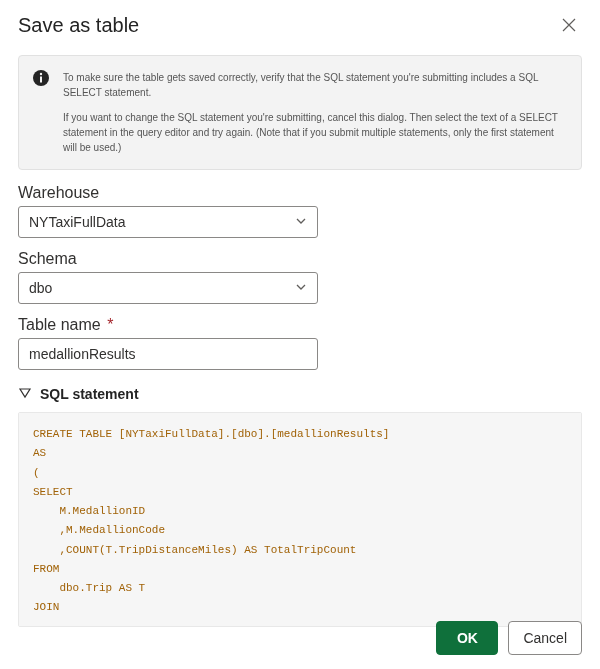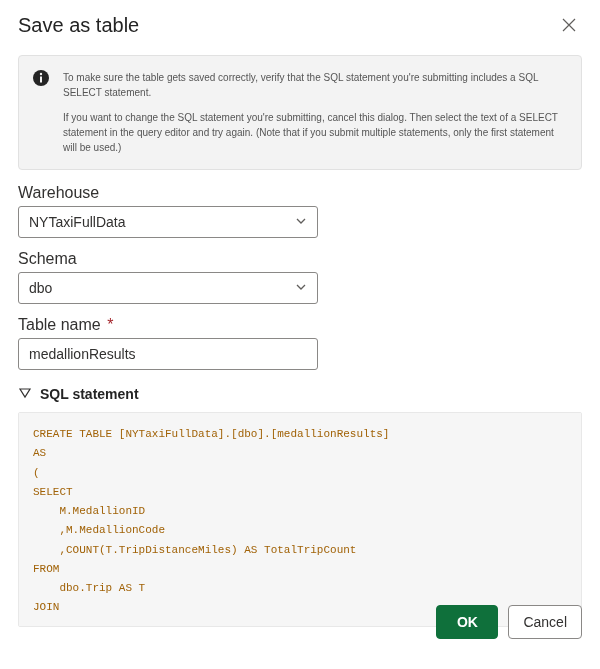--- a/index.html
+++ b/index.html
@@ -110,21 +110,21 @@
     line-height: 1.75;
     height: 215px;
     overflow-y: auto;
     overflow-x: hidden;
     position: relative;
   }
   .code-block::-webkit-scrollbar { width: 8px; }
   .code-block::-webkit-scrollbar-thumb { background: #c1c1c1; border-radius: 4px; }
   .footer-row {
     position: absolute;
-    bottom: 30px;
+    bottom: 14px;
     right: 18px;
     display: flex;
     gap: 10px;
   }
   .btn {
     min-width: 62px;
     height: 34px;
     border-radius: 4px;
     font-size: 14px;
     font-family: inherit;

